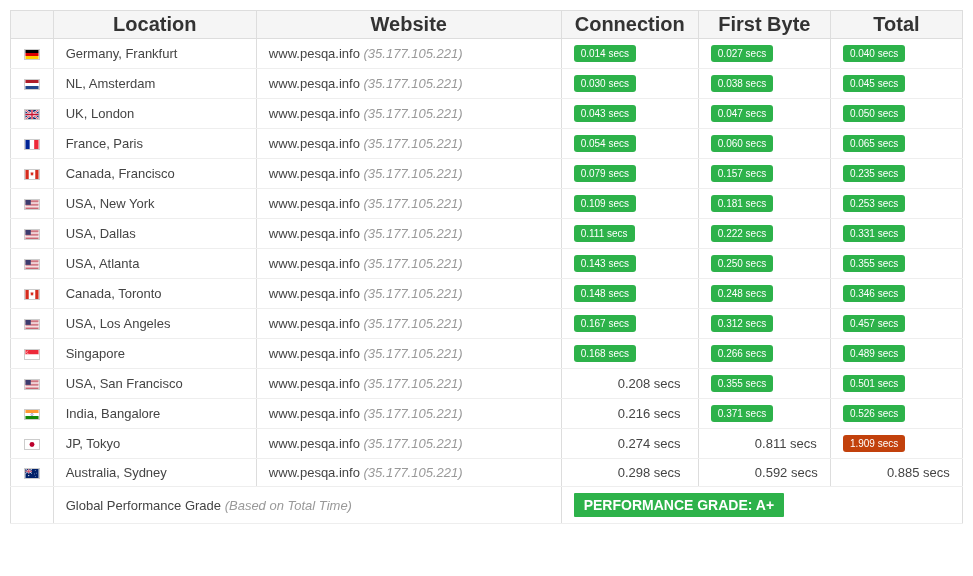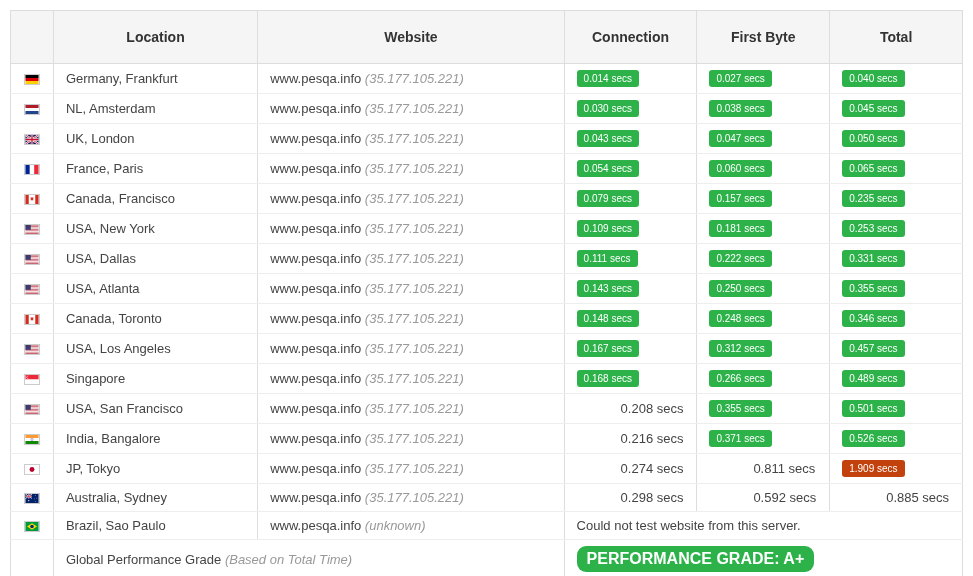--- a/index.html
+++ b/index.html
@@ -11,22 +11,22 @@
       padding: 10px;
     }
     table {
       width: 953px;
       border-collapse: collapse;
       border: 1px solid #ddd;
     }
     th {
       background: #f5f5f5;
       font-weight: bold;
-      font-size: 14px;
-      padding: 18px 12px;
+      font-size: 20px;
+      padding: 2px 12px;
       border: 1px solid #ddd;
       text-align: center;
       color: #333;
     }
     th.flag-col { width: 42px; }
     th.loc-col { width: 200px; }
     th.web-col { width: 300px; }
     th.conn-col, th.fb-col, th.tot-col { width: 130px; }
     td {
       padding: 6px 12px;
@@ -53,22 +53,22 @@
       font-size: 10px;
       font-weight: normal;
       color: #fff;
     }
     .badge-green { background: #2db24a; }
     .badge-red { background: #c2410c; }
     .plain-val { color: #444; font-size: 13px; margin-left: 44px; }
     .grade-badge {
       display: inline-block;
       padding: 4px 10px;
-      border-radius: 9px;
-      font-size: 16px;
+      border-radius: 1px;
+      font-size: 14px;
       font-weight: bold;
       color: #fff;
       background: #2db24a;
     }
     .summary-label { color: #444; }
     .summary-sub { color: #999; font-style: italic; }
     tbody tr:last-child td, tbody tr:nth-last-child(2) td { border-top: 1px solid #ddd; }
   </style>
 </head>
 <body>
@@ -326,28 +326,18 @@
               <circle cx="11" cy="6" r="0.5" fill="#fff"></circle>
               <circle cx="12" cy="9" r="0.5" fill="#fff"></circle>
             </svg></span></td>
         <td>Australia, Sydney</td>
         <td>www.pesqa.info <span class="website-ip">(35.177.105.221)</span></td>
         <td><span class="plain-val">0.298 secs</span></td>
         <td><span class="plain-val">0.592 secs</span></td>
         <td><span class="plain-val">0.885 secs</span></td>
       </tr>
       <tr>
-        <td class="flag-cell"><span><svg class="flag" viewBox="0 0 16 11" xmlns="http://www.w3.org/2000/svg">
-              <rect width="16" height="11" fill="#009b3a"></rect>
-              <path d="M8 1.5 L14 5.5 L8 9.5 L2 5.5 Z" fill="#fedf00"></path>
-              <circle cx="8" cy="5.5" r="2.2" fill="#002776"></circle>
-            </svg></span></td>
-        <td>Brazil, Sao Paulo</td>
-        <td>www.pesqa.info <span class="website-ip">(unknown)</span></td>
-        <td colspan="3">Could not test website from this server.</td>
-      </tr>
-      <tr>
         <td class="flag-cell"></td>
         <td colspan="2"><span class="summary-label">Global Performance Grade</span> <span class="summary-sub">(Based on Total Time)</span></td>
         <td colspan="3"><span class="grade-badge">PERFORMANCE GRADE:  A+</span></td>
       </tr>
     </tbody>
 </table>
 
 </body></html>

